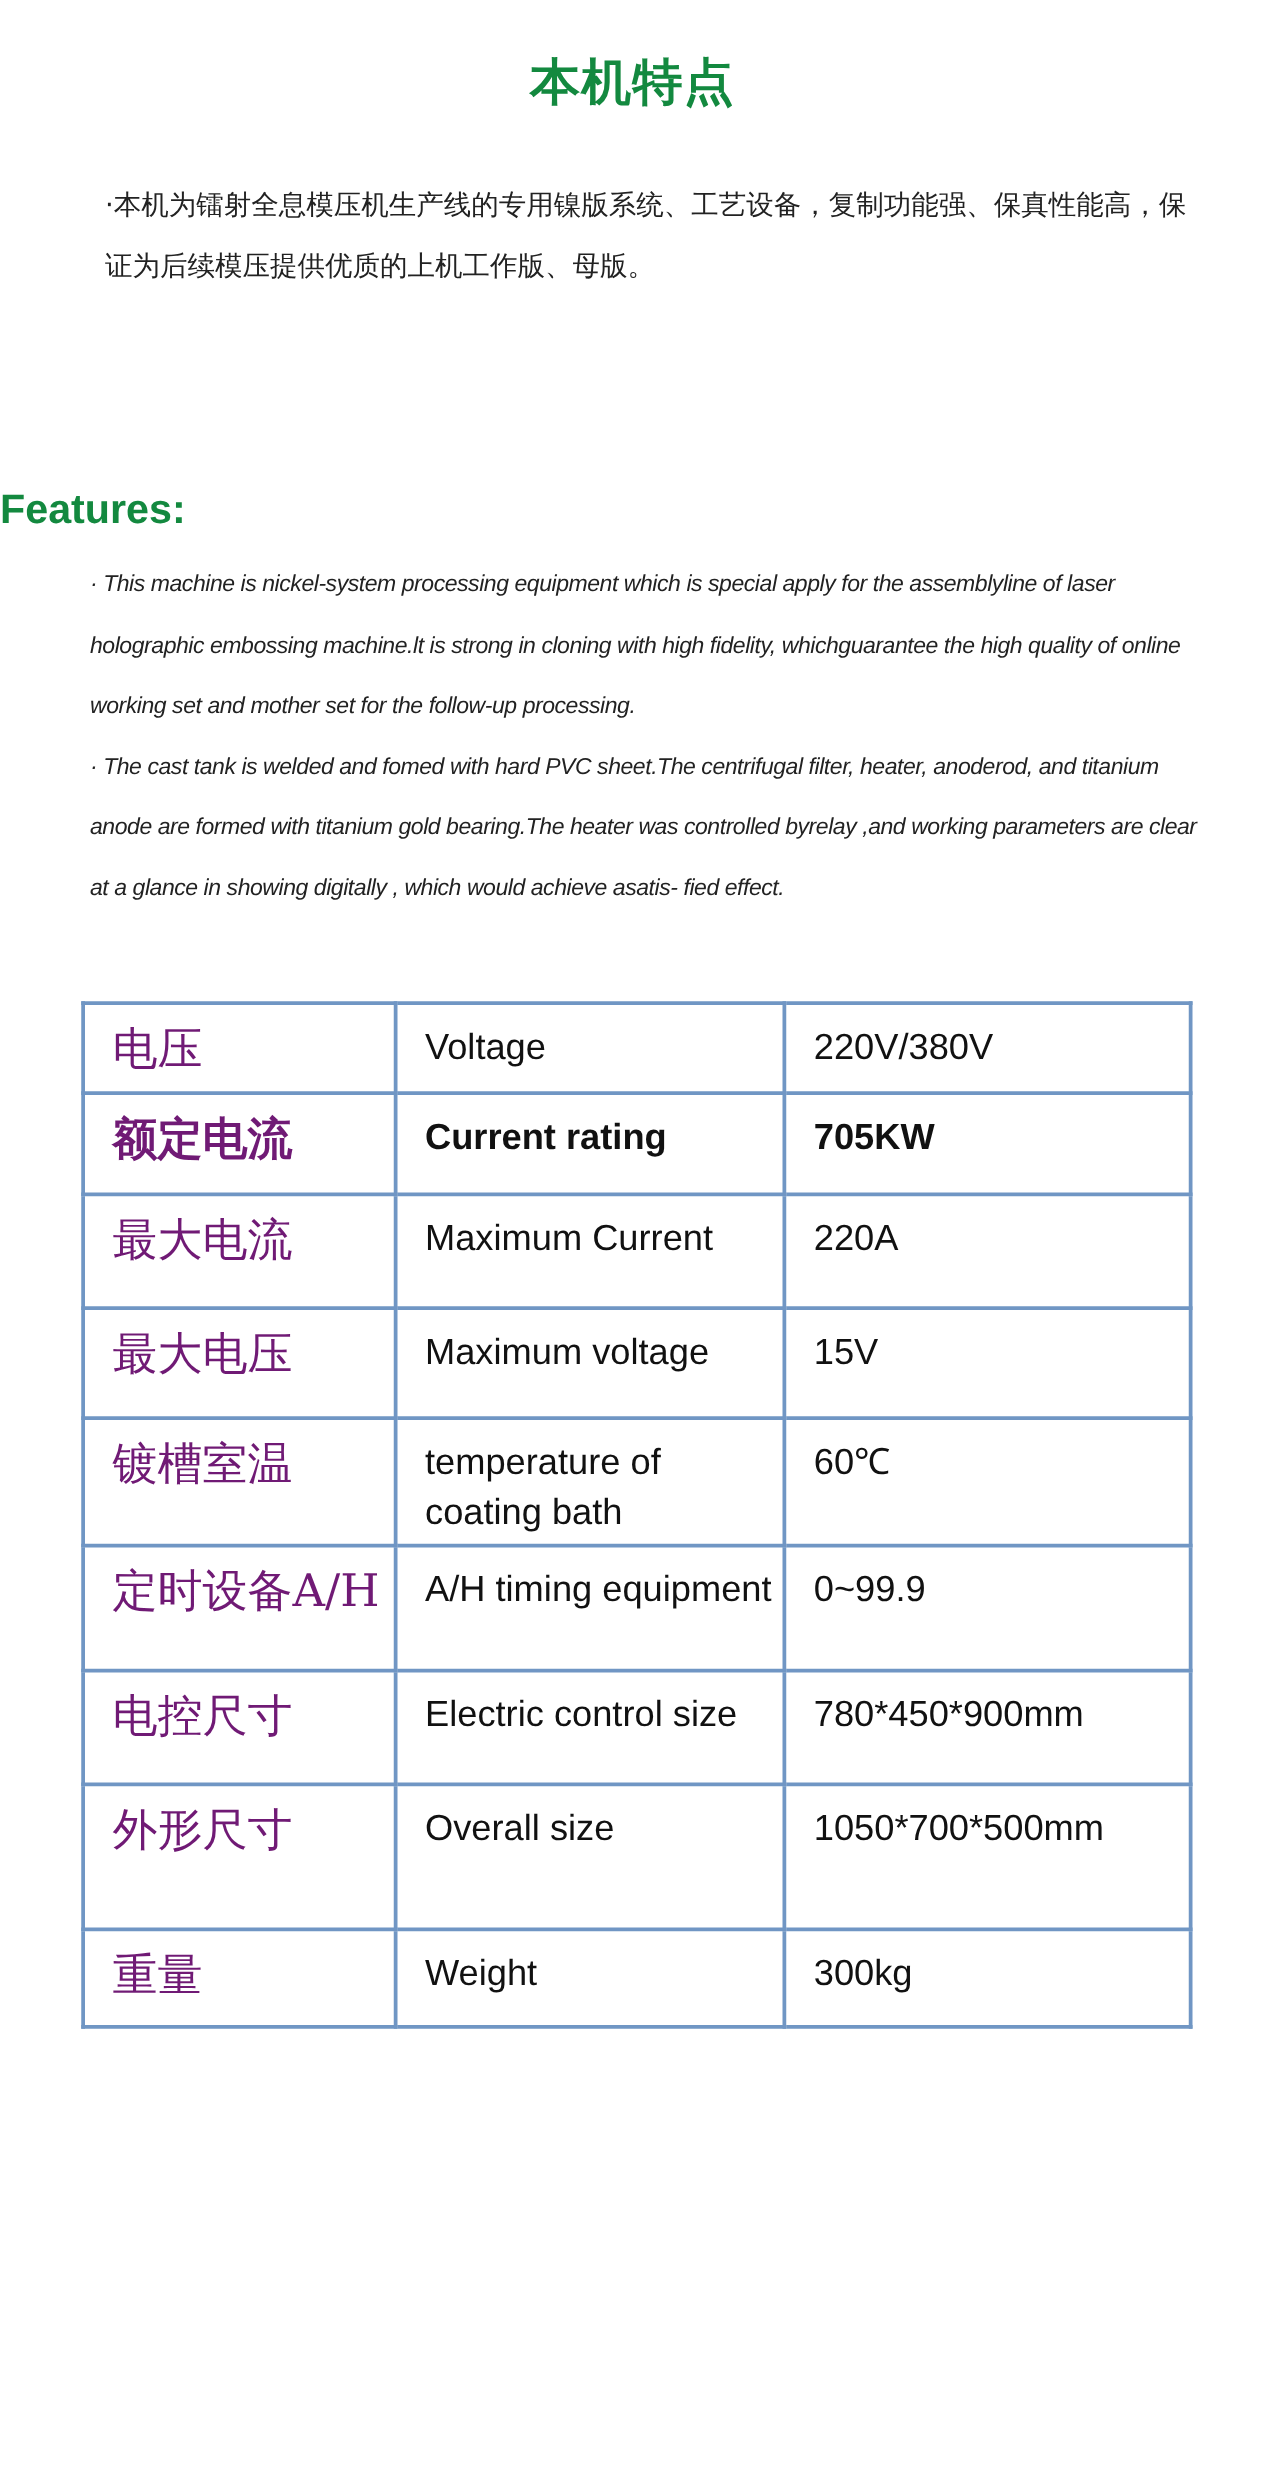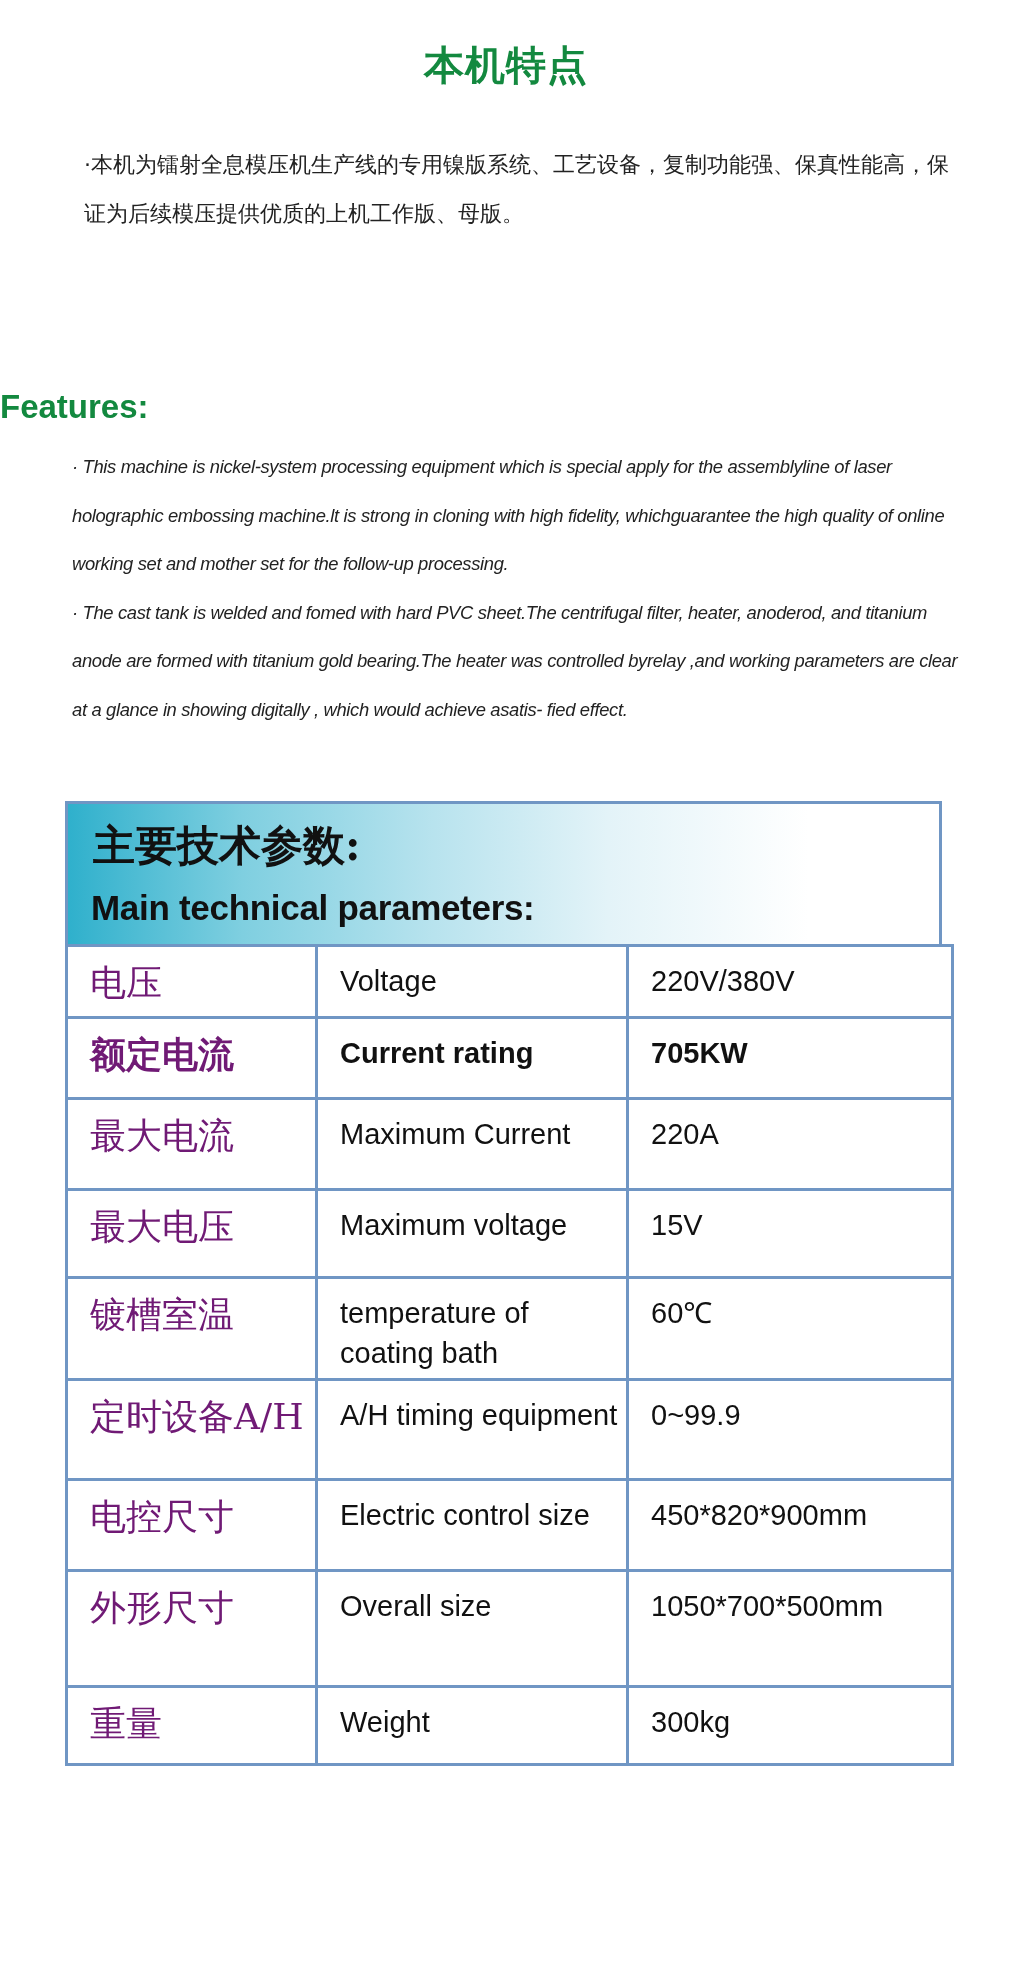--- a/index.html
+++ b/index.html
@@ -45,24 +45,20 @@
 </div>
 
 <div class="title-en">Features:</div>
 
 <div class="en-body">
   <p>· This machine is nickel-system processing equipment which is special apply for the assemblyline of laser holographic embossing machine.lt is strong in cloning with high fidelity, whichguarantee the high quality of online working set and mother set for the follow-up processing.</p>
   <p>· The cast tank is welded and fomed with hard PVC sheet.The centrifugal filter, heater, anoderod, and titanium anode are formed with titanium gold bearing.The heater was controlled byrelay ,and working parameters are clear at a glance in showing digitally , which would achieve asatis- fied effect.</p>
 </div>
 
 <div class="spec">
-  <div class="spec-header">
-    <div class="h-cn">主要技术参数:</div>
-    <div class="h-en">Main technical parameters:</div>
-  </div>
   <table class="spec-table">
     <tbody id="spec-body">
         <tr style="height: 72px;">
           <td class="c1">
             <div class="cell">电压</div>
           </td>
           <td class="c2">
             <div class="cell">Voltage</div>
           </td>
           <td class="c3">
@@ -125,21 +121,21 @@
           </td>
         </tr>
         <tr style="height: 91px;">
           <td class="c1">
             <div class="cell">电控尺寸</div>
           </td>
           <td class="c2">
             <div class="cell"> Electric control size</div>
           </td>
           <td class="c3">
-            <div class="cell"> 450*820*900mm</div>
+            <div class="cell"> 780*450*900mm</div>
           </td>
         </tr>
         <tr style="height: 116px;">
           <td class="c1">
             <div class="cell">外形尺寸</div>
           </td>
           <td class="c2">
             <div class="cell"> Overall size</div>
           </td>
           <td class="c3">

